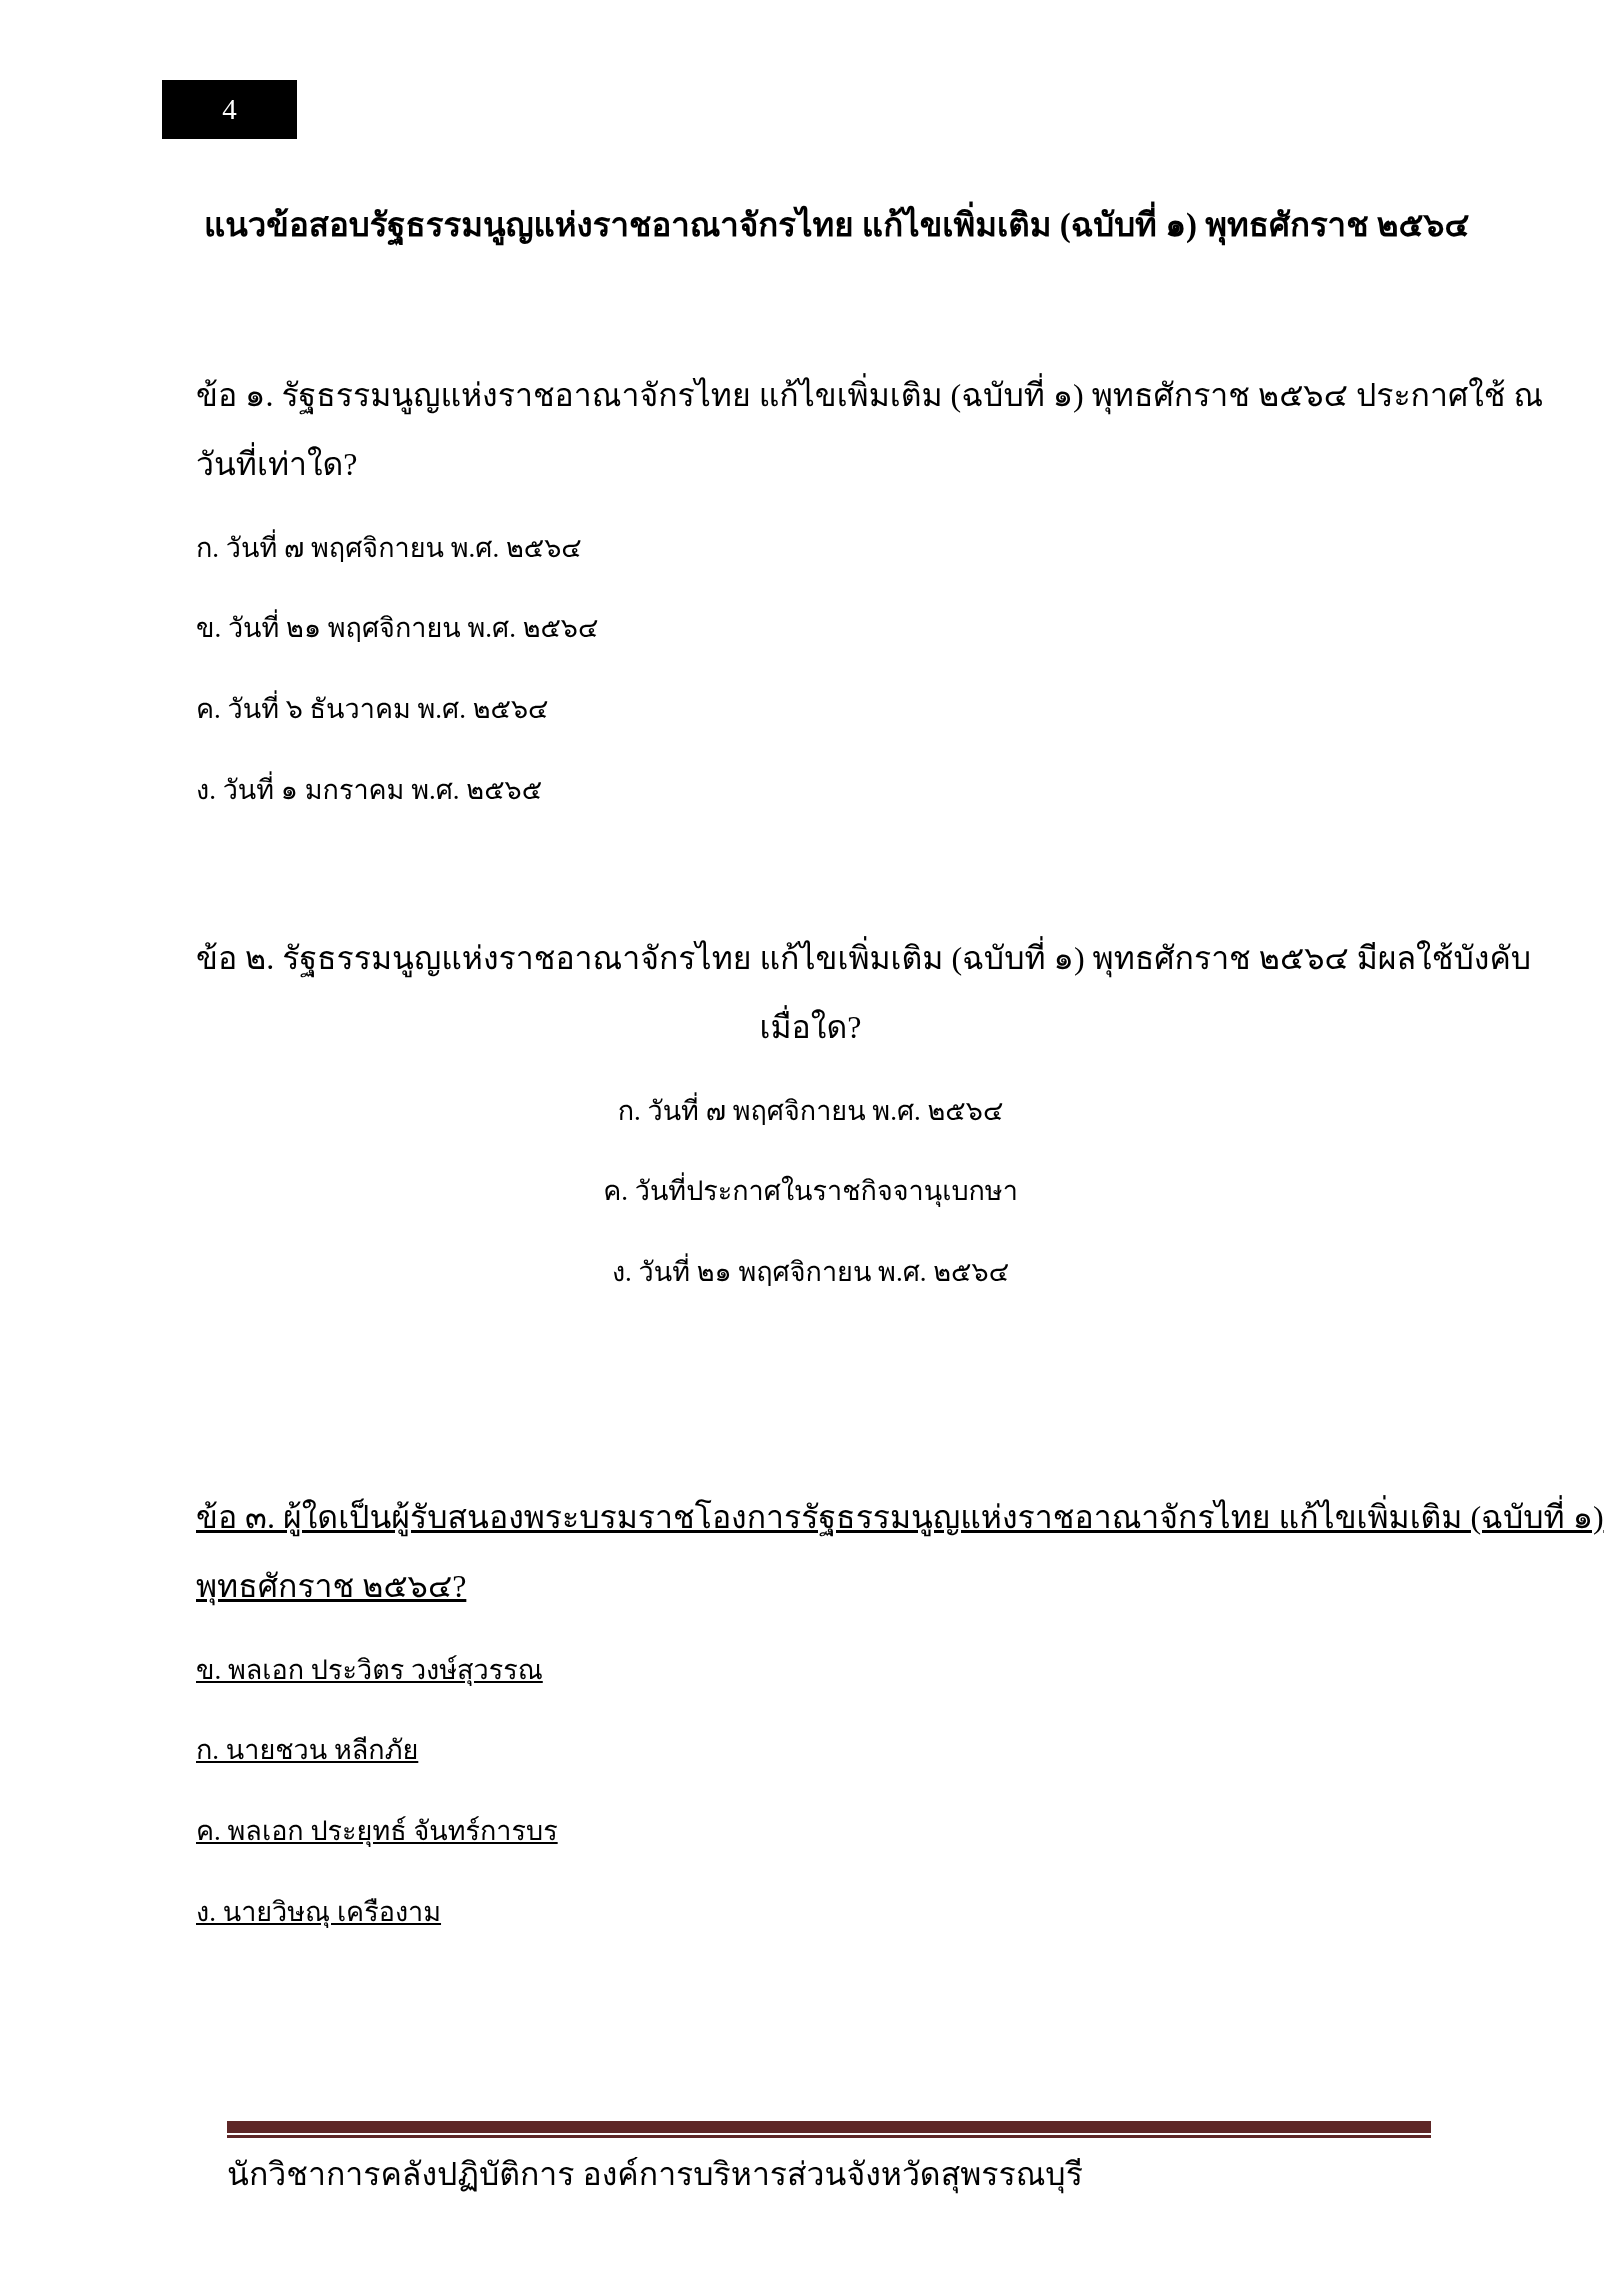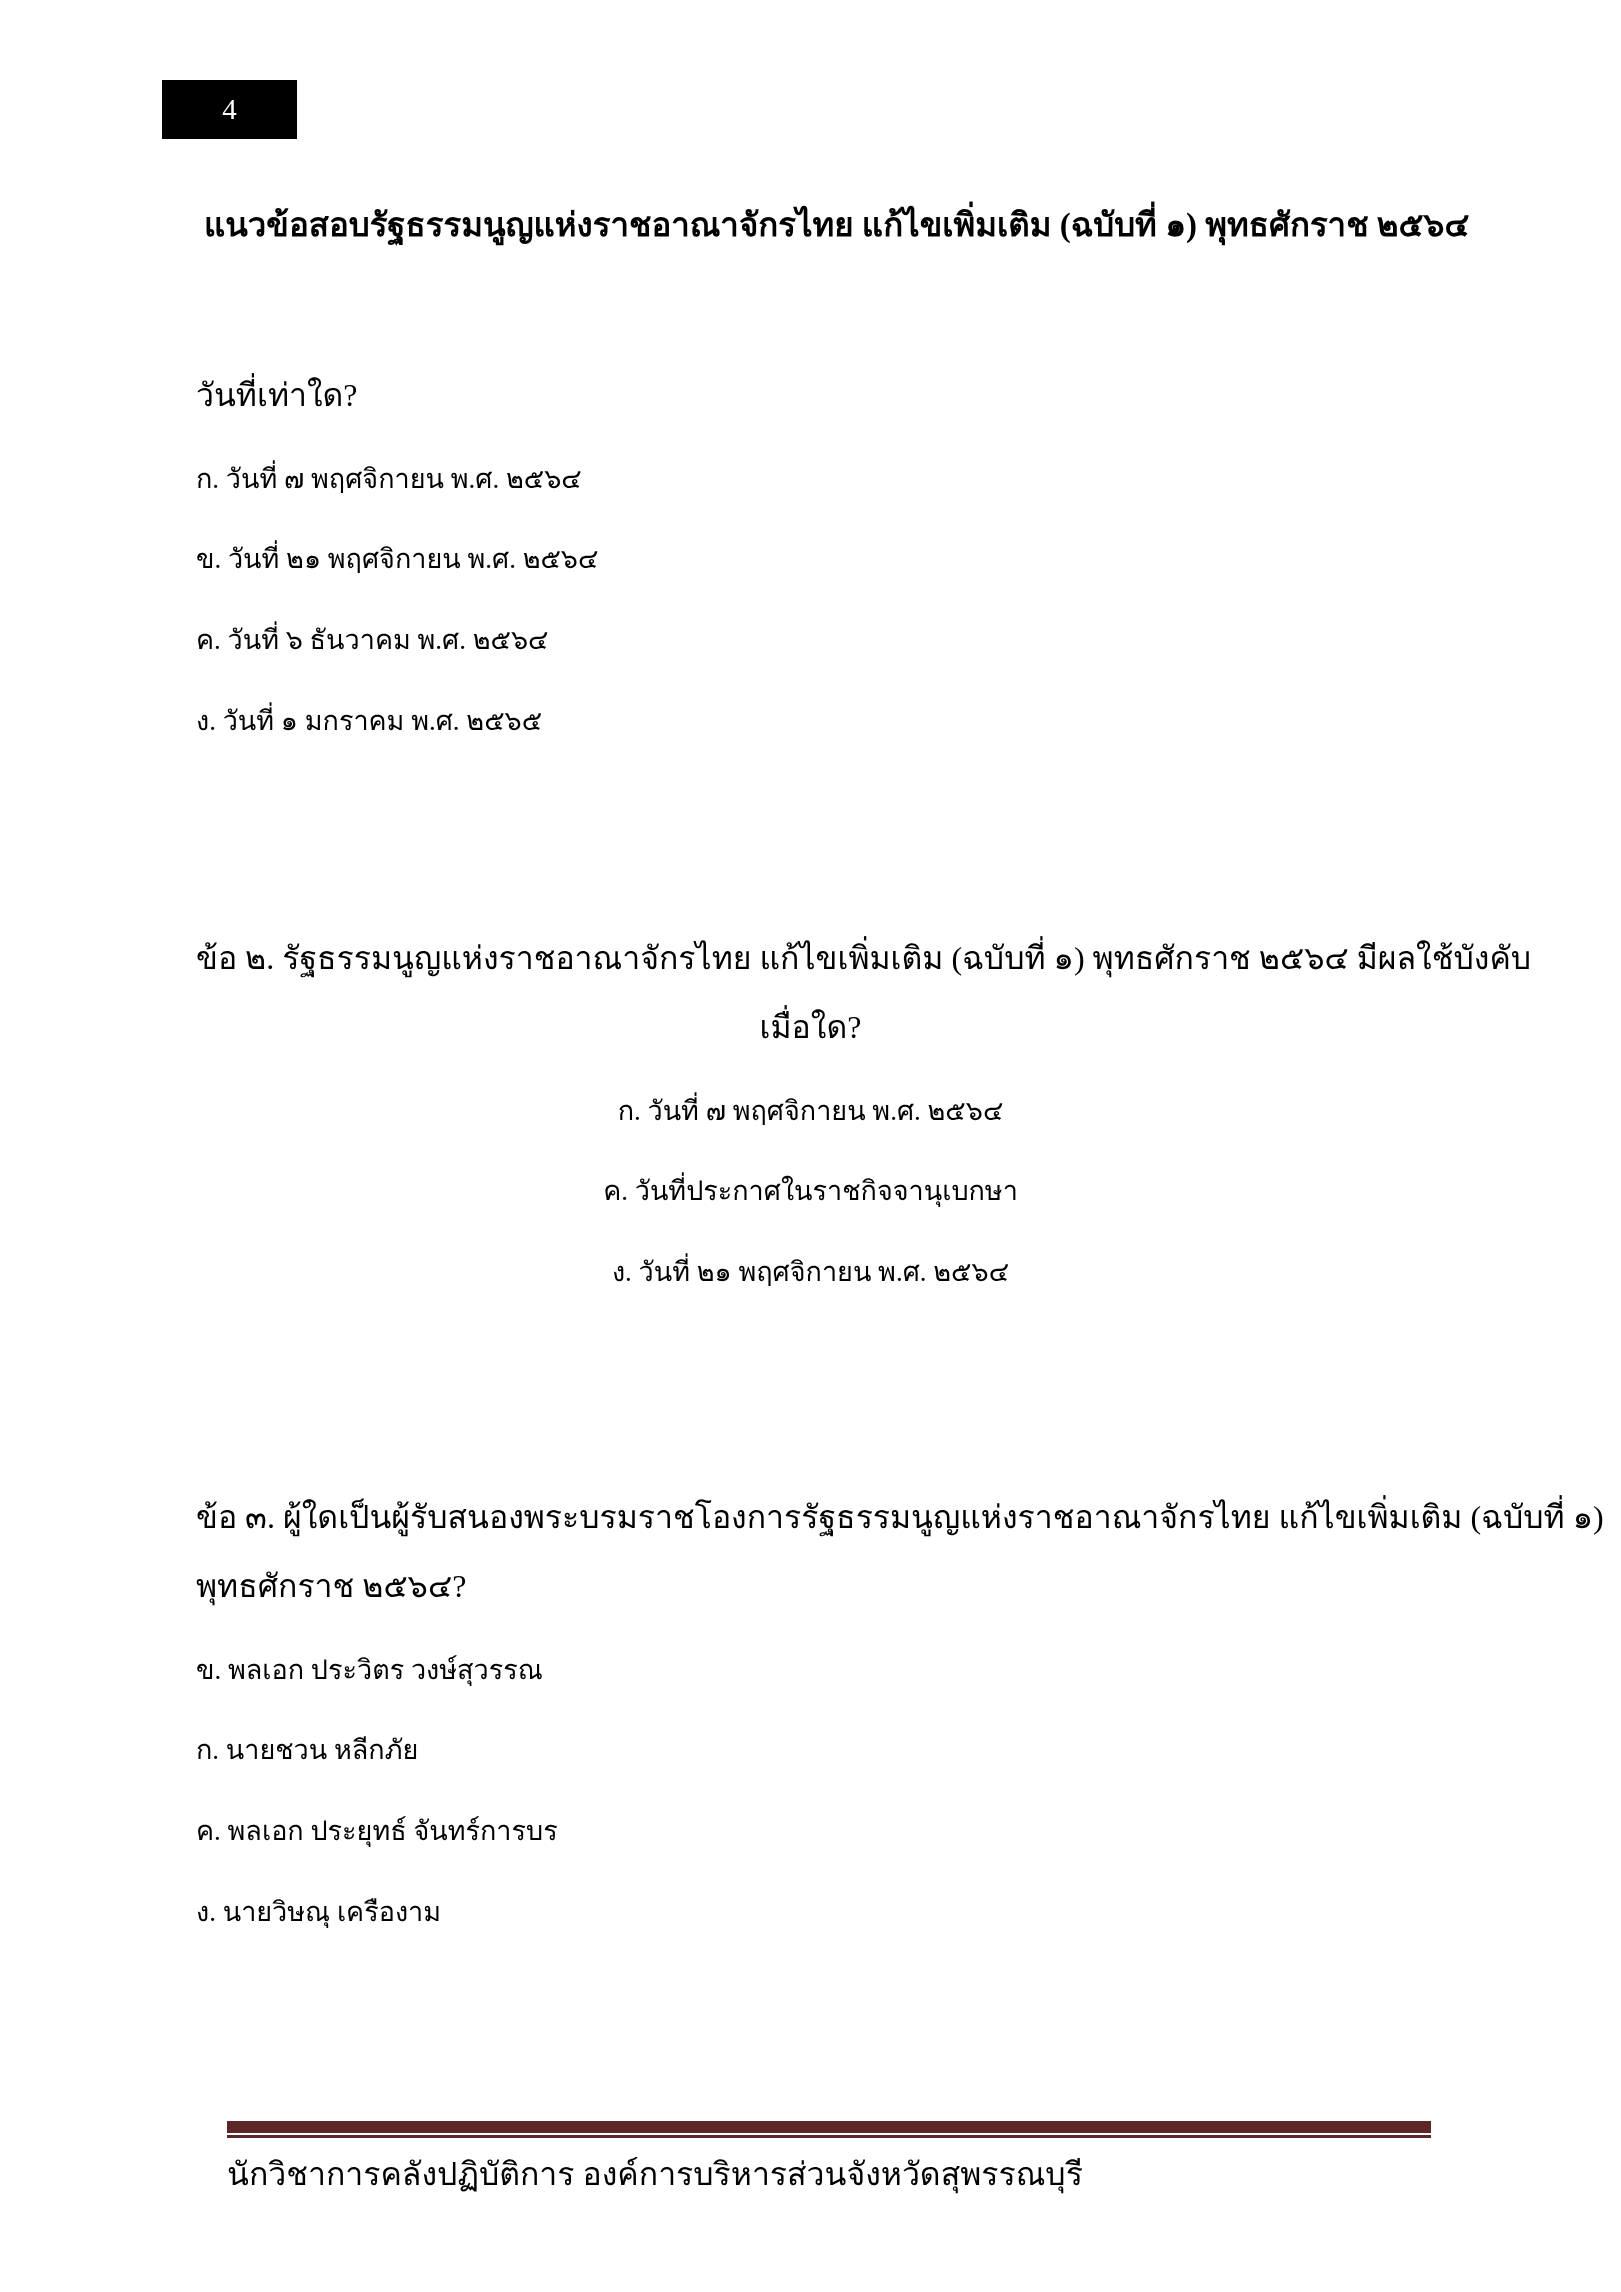--- a/index.html
+++ b/index.html
@@ -31,21 +31,21 @@
     font-weight: bold;
     line-height: 59px;
     white-space: nowrap;
   }
   .question {
     position: absolute;
     left: 196px; right: 196px;
   }
   .q1 { top: 361px; }
   .q2 { top: 924px; text-align: center; }
-  .q3 { top: 1483px; }
+  .q3 { top: 1483px; text-decoration: underline; }
   .q-line {
     height: 69px; line-height: 69px;
     font-size: 32px;
     white-space: nowrap;
   }
   .options { margin-top: 14.7px; }
   .option {
     height: 69px; line-height: 69px;
     margin-top: 11.8px;
     font-size: 27px;
@@ -72,20 +72,21 @@
 
 <div class="page">
 
   <div class="page-number-box">
     <span>4</span>
   </div>
 
   <h1 class="doc-title">แนวข้อสอบรัฐธรรมนูญแห่งราชอาณาจักรไทย แก้ไขเพิ่มเติม (ฉบับที่ ๑) พุทธศักราช ๒๕๖๔</h1>
 
   <section class="question q1">
+    <div class="q-line">ข้อ ๑. รัฐธรรมนูญแห่งราชอาณาจักรไทย แก้ไขเพิ่มเติม (ฉบับที่ ๑) พุทธศักราช ๒๕๖๔ ประกาศใช้ ณ</div>
     <div class="q-line">วันที่เท่าใด?</div>
     <div class="options">
       <div class="option">ก. วันที่ ๗ พฤศจิกายน พ.ศ. ๒๕๖๔</div>
       <div class="option">ข. วันที่ ๒๑ พฤศจิกายน พ.ศ. ๒๕๖๔</div>
       <div class="option">ค. วันที่ ๖ ธันวาคม พ.ศ. ๒๕๖๔</div>
       <div class="option">ง. วันที่ ๑ มกราคม พ.ศ. ๒๕๖๕</div>
     </div>
   </section>
 
   <section class="question q2">

